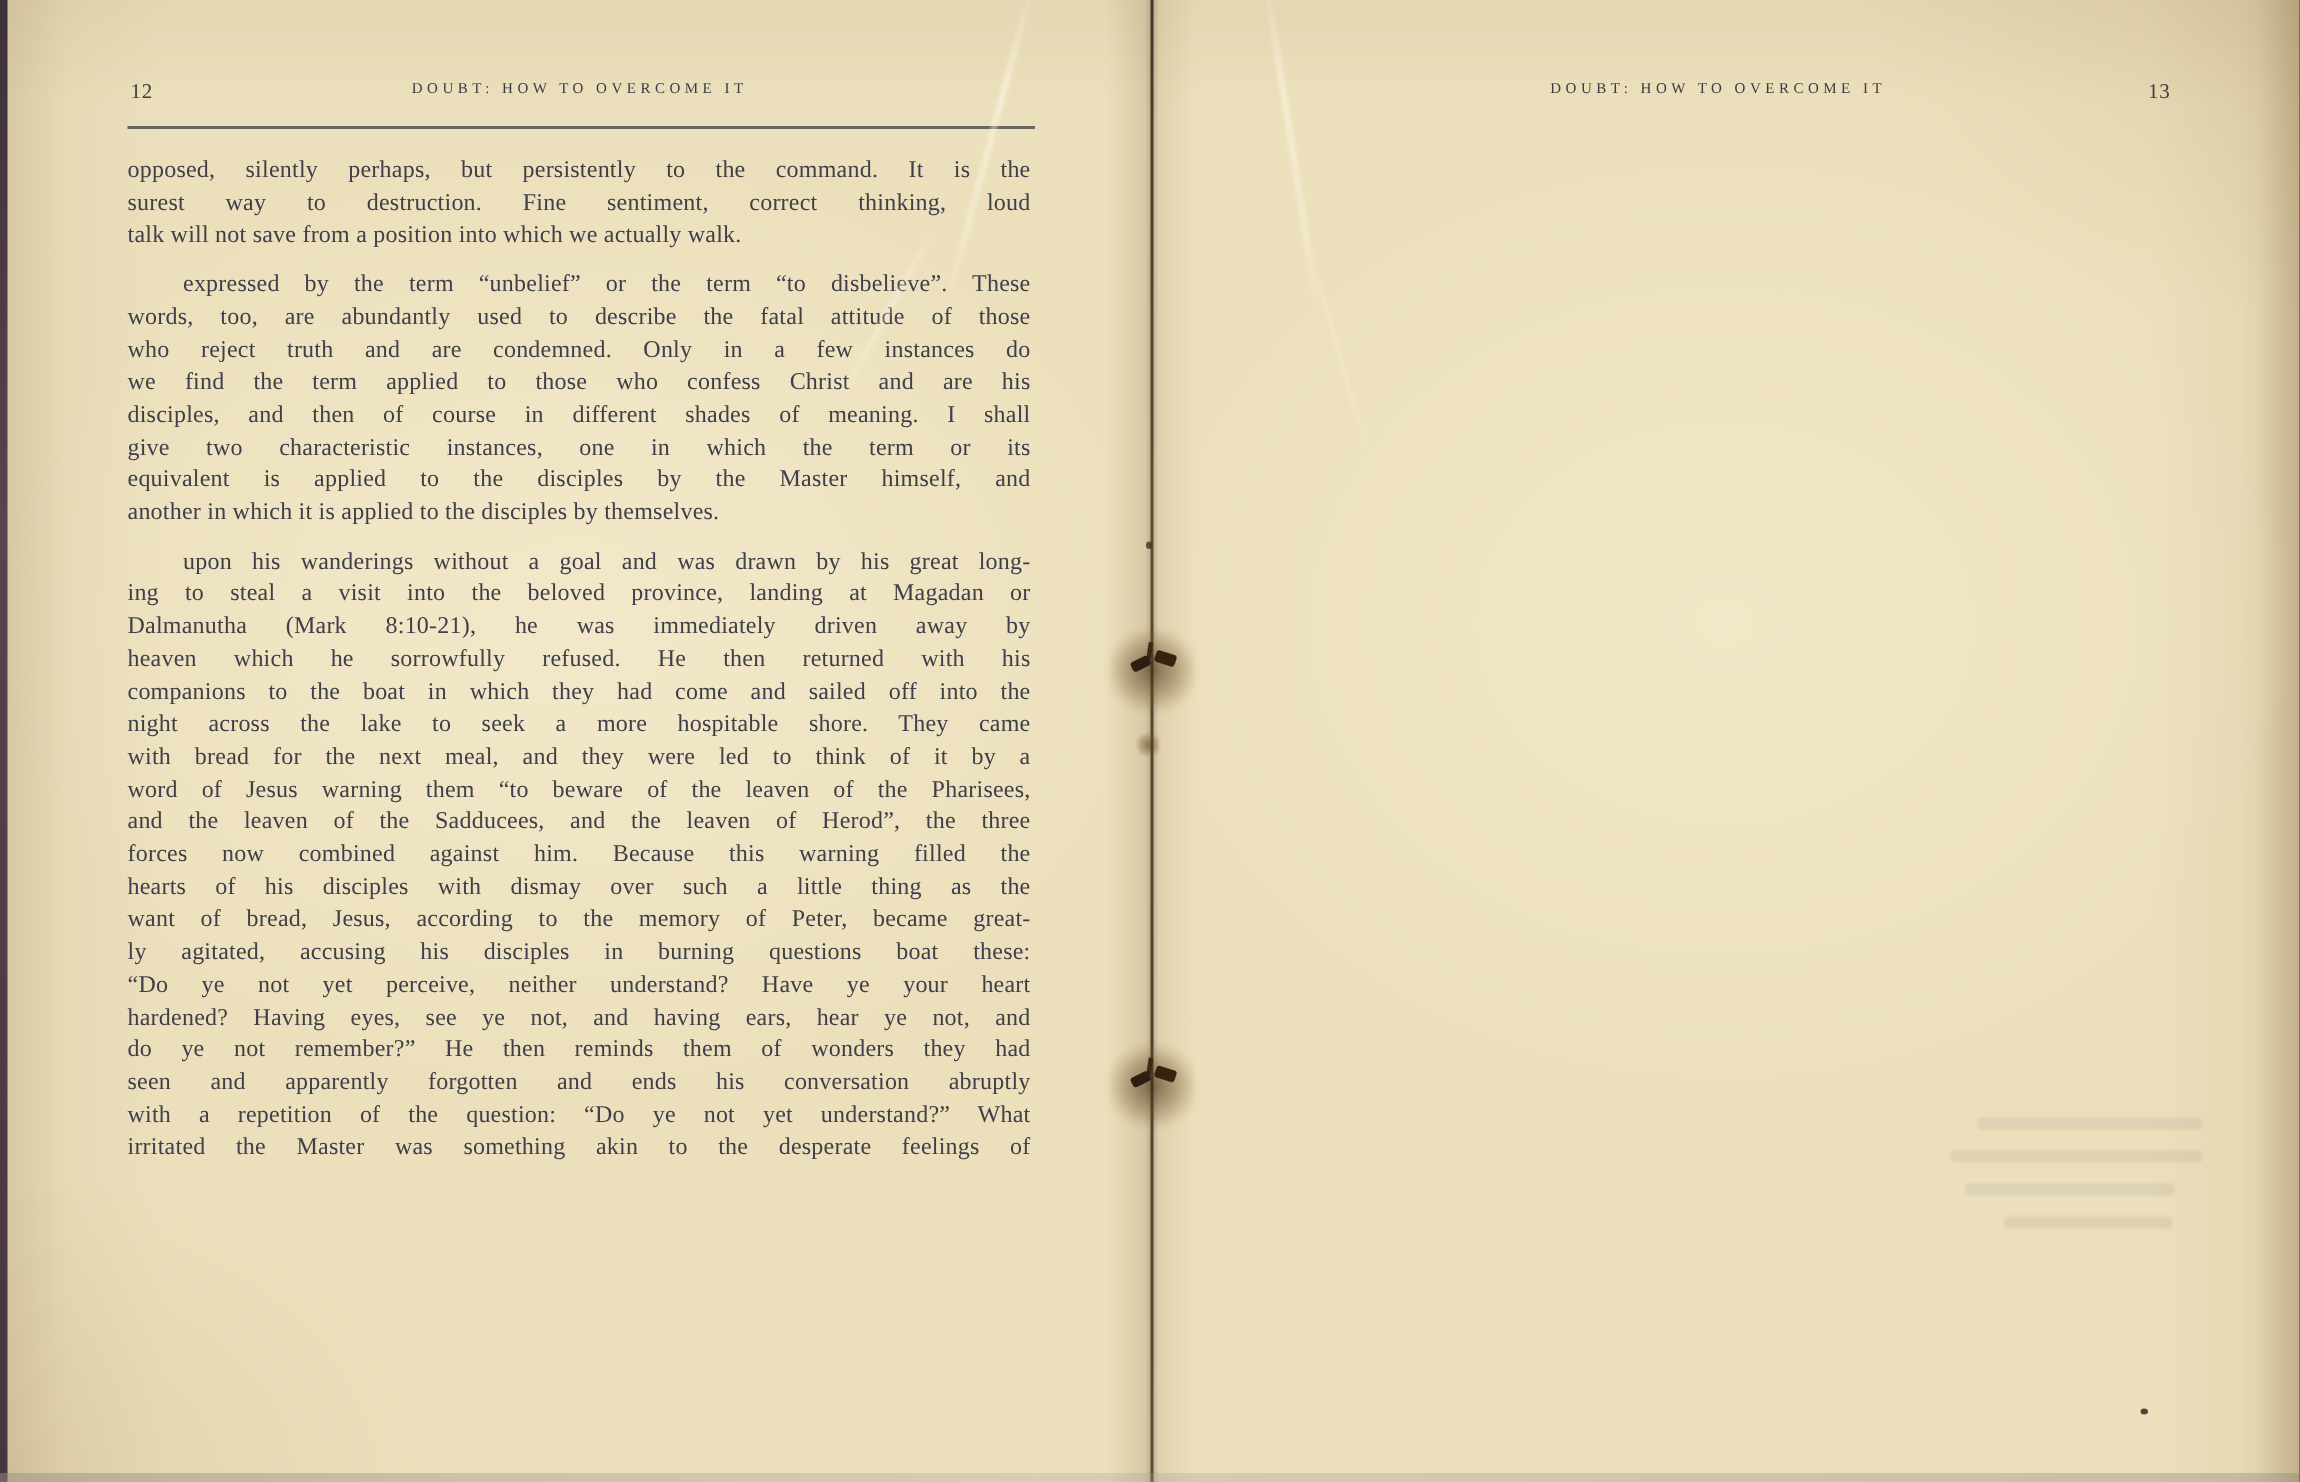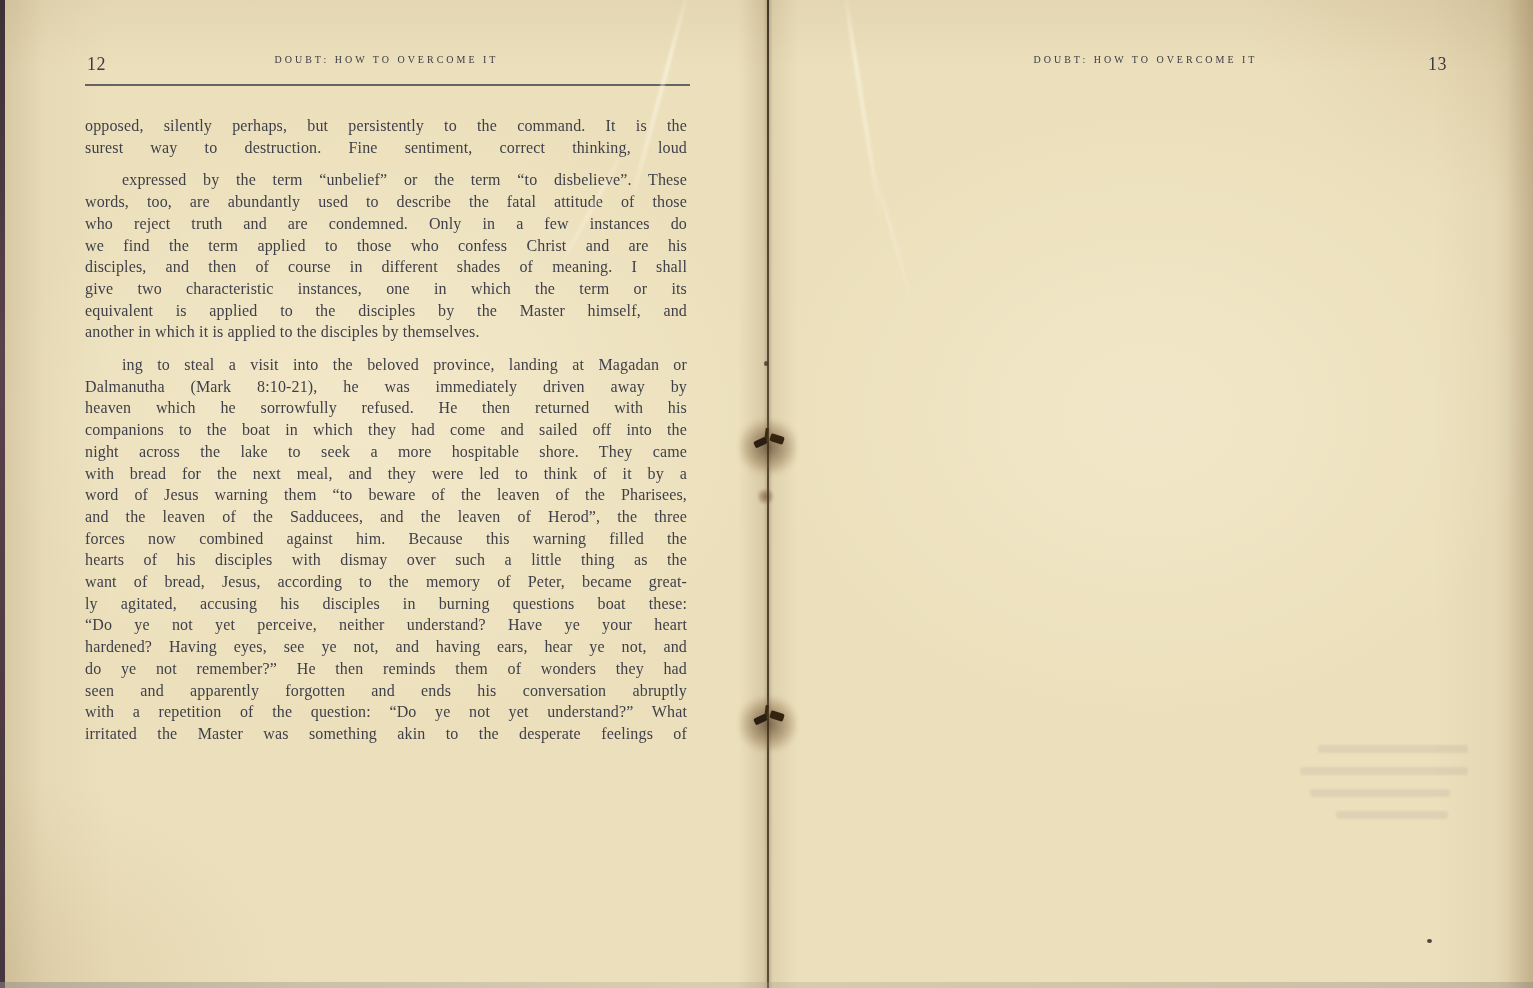--- a/index.html
+++ b/index.html
@@ -17,28 +17,28 @@
       #ece0bc;
   }
   
   .page { position:absolute; top:0; height:988px; color:#41414b; }
   .page-left  { left:0;   width:762px; }
   .page-right { left:771px; width:762px; }
   .header-row { position:absolute; top:54px; height:22px; font-size:15.5px;
                 color:#3b3b45; letter-spacing:1px; }
   .header-row .running-title { position:absolute; left:0; right:0; text-align:center;
                 letter-spacing:3px; font-size:10px; }
-  .header-row .pagenum { position:absolute; font-size:18px; letter-spacing:0.5px;text-align:right; }
+  .header-row .pagenum { position:absolute; font-size:14px; letter-spacing:0.5px;text-align:right; }
   .pagenum.at-left  { left:2px; }
   .pagenum.at-right { right:2px; }
   .rule { position:absolute; height:2px; background:#4e4e57; opacity:0.85; }
   .rule-left  { top:84px; left:85px;  width:605px; }
   .col { position:absolute; top:103px; font-size:16px; line-height:21.7px;
          letter-spacing:0.15px; color:#3f3f49; }
-  .col-left  { left:85px;  width:602px;margin-top:12px; }
+  .col-left  { left:85px;  width:602px; }
   .paragraph { margin-bottom:11px; }
   .paragraph:last-child { margin-bottom:0; }
   .line { text-align:justify; text-align-last:justify; }
   .line.end { text-align-last:left; }
   .paragraph.indent .line:first-child { text-indent:37px; }
 
   
   .gutter-shadow { position:absolute; left:738px; top:0; width:60px; height:100%;
     background:linear-gradient(to right, transparent, rgba(115,88,50,0.16) 42%,
       rgba(70,52,28,0.30) 50%, rgba(115,88,50,0.10) 58%, transparent); }
@@ -96,32 +96,34 @@
   <div class="page page-left">
     <div class="header-row" style="left:85px; width:603px;">
       <span class="pagenum at-left">12</span>
       <span class="running-title">DOUBT: HOW TO OVERCOME IT</span>
     </div>
     <div class="rule rule-left"></div>
     <div class="col col-left" id="left-body">
         <div class="paragraph">
           <div class="line">opposed, silently perhaps, but persistently to the command.  It is the</div>
           <div class="line">surest way to destruction.  Fine sentiment, correct thinking, loud</div>
+          <div class="line end">talk will not save from a position into which we actually walk.</div>
         </div>
         <div class="paragraph indent">
           <div class="line">expressed by the term “unbelief” or the term “to disbelieve”.  These</div>
           <div class="line">words, too, are abundantly used to describe the fatal attitude of those</div>
           <div class="line">who reject truth and are condemned.  Only in a few instances do</div>
           <div class="line">we find the term applied to those who confess Christ and are his</div>
           <div class="line">disciples, and then of course in different shades of meaning.  I shall</div>
           <div class="line">give two characteristic instances, one in which the term or its</div>
           <div class="line">equivalent is applied to the disciples by the Master himself, and</div>
           <div class="line end">another in which it is applied to the disciples by themselves.</div>
         </div>
         <div class="paragraph indent">
+          <div class="line">upon his wanderings without a goal and was drawn by his great long-</div>
           <div class="line">ing to steal a visit into the beloved province, landing at Magadan or</div>
           <div class="line">Dalmanutha (Mark 8:10-21), he was immediately driven away by</div>
           <div class="line">heaven which he sorrowfully refused.  He then returned with his</div>
           <div class="line">companions to the boat in which they had come and sailed off into the</div>
           <div class="line">night across the lake to seek a more hospitable shore.  They came</div>
           <div class="line">with bread for the next meal, and they were led to think of it by a</div>
           <div class="line">word of Jesus warning them “to beware of the leaven of the Pharisees,</div>
           <div class="line">and the leaven of the Sadducees, and the leaven of Herod”, the three</div>
           <div class="line">forces now combined against him.  Because this warning filled the</div>
           <div class="line">hearts of his disciples with dismay over such a little thing as the</div>

